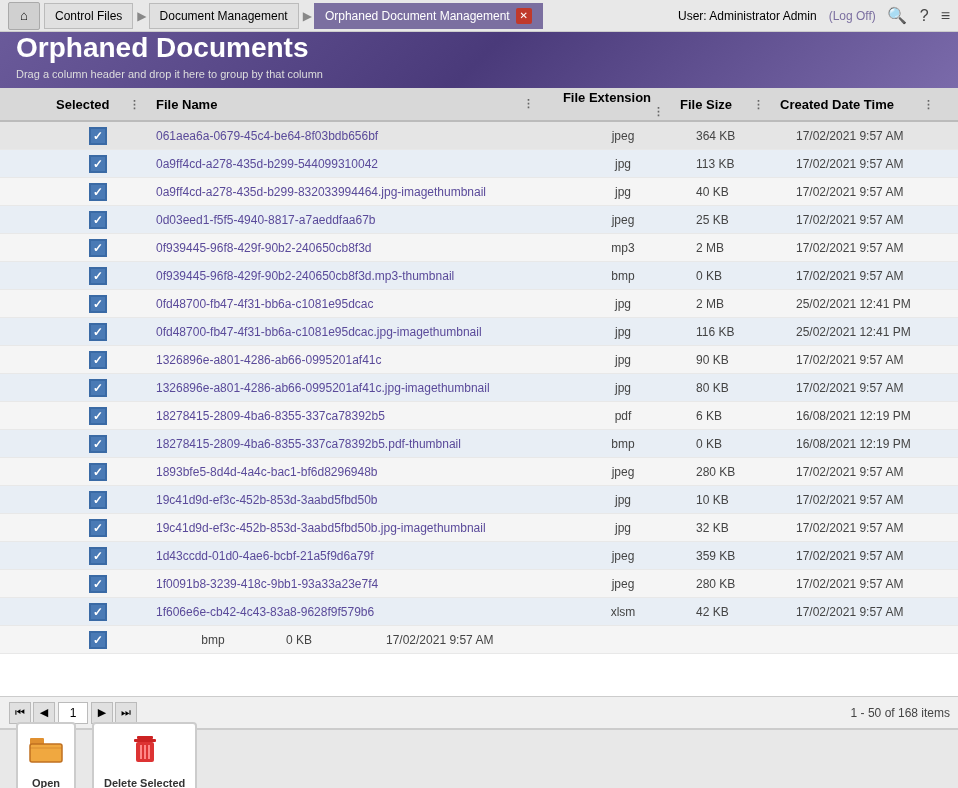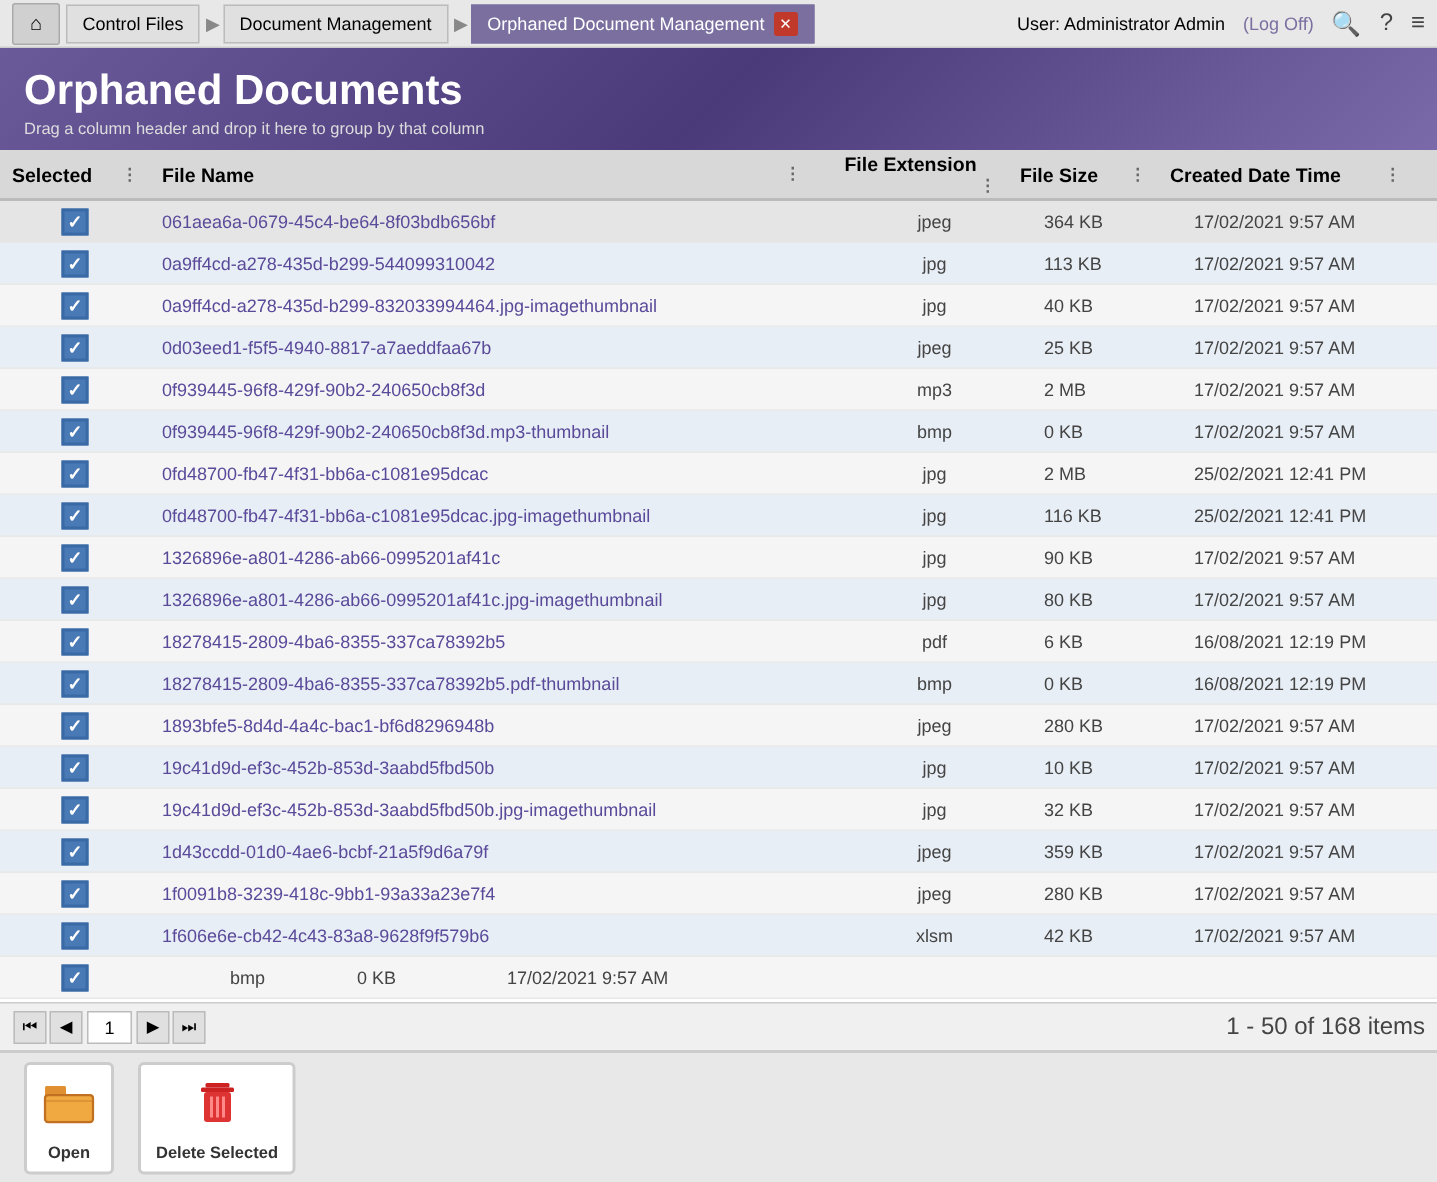--- a/index.html
+++ b/index.html
@@ -41,32 +41,32 @@
     }
     .nav-user { font-size: 12px; }
     .nav-logoff { color: #7b6fa0; cursor: pointer; text-decoration: none; font-size: 12px; }
     .nav-icon-btn {
       background: none; border: none; cursor: pointer; font-size: 16px; color: #444;
     }
 
     
     .page-header {
       background: linear-gradient(135deg, #6a5a9a 0%, #4a3a7a 50%, #7a6aaa 100%);
-      padding: 12px 16px 8px 16px; color: white; position: relative;
+      padding: 0 16px 8px 16px; color: white; position: relative;
     }
     .page-title { font-size: 28px; font-weight: bold; color: white; }
     .drag-hint { font-size: 11px; color: #ddd; margin-top: 4px; }
 
     
     .table-container { flex: 1; overflow: hidden; display: flex; flex-direction: column; background: white; }
     .table-header-row {
       display: flex; background: #d8d8d8; border-bottom: 2px solid #bbb;
       min-height: 34px; align-items: center; font-weight: bold; font-size: 13px;
     }
-    .col-selected { width: 100px; min-width: 100px; display: flex; align-items: center; padding: 0 8px; }
+    .col-selected { width: 100px; min-width: 100px; display: flex; align-items: center; padding: 0 8px; margin-left: 48px; }
     .col-filename { flex: 1; display: flex; align-items: flex-start; padding: 0 8px; }
     .col-ext { width: 130px; min-width: 130px; display: flex; align-items: center; padding: 0 8px; flex-direction: column; }
     .col-size { width: 100px; min-width: 100px; display: flex; align-items: center; padding: 0 8px; }
     .col-date { width: 170px; min-width: 170px; display: flex; align-items: center; padding: 0 8px; }
     .col-scroll { width: 16px; min-width: 16px; }
 
     .col-drag { margin-left: auto; cursor: grab; color: #666; font-size: 11px; }
 
     .table-body { flex: 1; overflow-y: scroll; overflow-x: hidden; }
     .table-row {
@@ -94,26 +94,26 @@
     }
     .page-btn {
       width: 22px; height: 22px; background: #e0e0e0; border: 1px solid #bbb;
       cursor: pointer; display: flex; align-items: center; justify-content: center;
       font-size: 11px; margin: 0 1px;
     }
     .page-num {
       width: 30px; height: 22px; border: 1px solid #bbb; background: white;
       text-align: center; font-size: 12px; margin: 0 2px;
     }
-    .page-info { margin-left: auto; font-size: 16px; color: #444; }
+    .page-info { margin-left: auto; font-size: 12px; color: #444; }
 
     
     .bottom-toolbar {
       display: flex; align-items: center; background: #e8e8e8; border-top: 2px solid #ccc;
-      padding: 8px 16px; height: 88px; gap: 16px;
+      padding: 8px 16px; height: 60px; gap: 16px;
     }
     .tool-btn {
       display: flex; flex-direction: column; align-items: center; gap: 4px;
       background: white; border: 2px solid #ccc; padding: 6px 10px;
       cursor: pointer; min-width: 60px; border-radius: 4px;
     }
     .tool-icon { font-size: 28px; }
     .tool-icon.open-icon { color: #c06000; }
     .tool-icon.delete-icon { color: #cc0000; }
     .tool-label { font-size: 11px; font-weight: bold; color: #333; }

